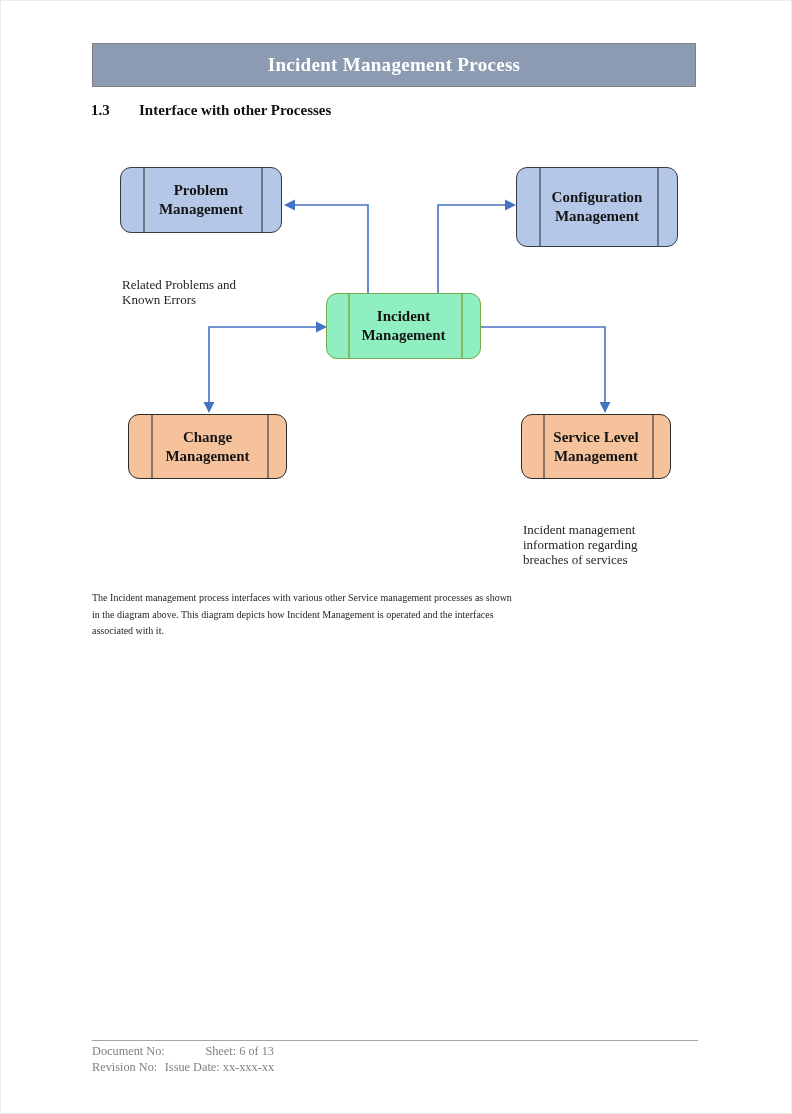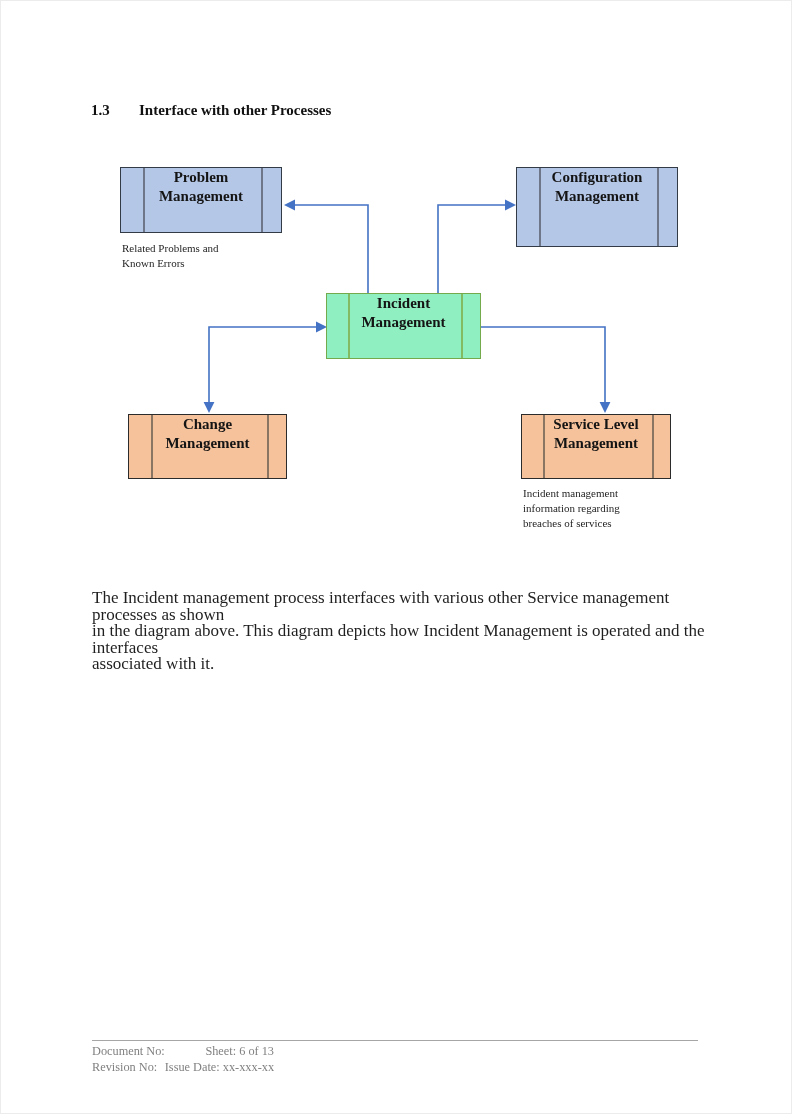--- a/index.html
+++ b/index.html
@@ -20,57 +20,60 @@
   
   .section-heading{
     position:absolute;left:91px;top:102px;font-size:15px;font-weight:bold;color:#111;
   }
   .section-heading .sec-num{display:inline-block;width:48px;}
   
   .diagram{position:absolute;left:0;top:0;width:792px;height:1114px;}
   .connectors{position:absolute;left:0;top:0;pointer-events:none;}
   .node{
     position:absolute;box-sizing:border-box;
-    display:flex;align-items:flex-start;justify-content:center;text-align:center;
+    display:flex;align-items:center;justify-content:center;text-align:center;border-radius:11px;
   }
   .node .node-label{
     font-size:15px;font-weight:bold;line-height:19px;white-space:pre-line;color:#141414;
     position:relative;z-index:2;
   }
   .node .stripe{position:absolute;top:0;bottom:0;width:2px;z-index:1;}
   .node .stripe.l{left:14%;}
   .node .stripe.r{right:11%;}
   .node.blue{background:#b4c7e7;border:1.6px solid #333b47;}
   .node.blue .stripe{background:#6e7789;}
   .node.green{background:#90efc1;border:1.6px solid #74a94c;}
   .node.green .stripe{background:#83bb63;}
   .node.peach{background:#f5c29c;border:1.6px solid #2b2b2b;}
   .node.peach .stripe{background:#8a7563;}
   .note{
-    position:absolute;font-size:11px;line-height:15px;white-space:pre;color:#1f1f1f;
+    position:absolute;font-size:13px;line-height:15px;white-space:pre;color:#1f1f1f;margin-top:36px;
   }
   
   .body-par{
     position:absolute;left:92px;top:590px;width:625px;margin:0;
-    font-size:17px;line-height:16.5px;white-space:pre-line;color:#1f1f1f;
+    font-size:10px;line-height:16.5px;white-space:pre-line;color:#1f1f1f;
   }
   
   .footer{
     position:absolute;left:92px;top:1040px;width:606px;
     border-top:1px solid #a6a6a6;padding-top:2px;
     display:flex;justify-content:flex-start;
     font-size:12.3px;line-height:16px;color:#808080;
   }
   .footer .right{text-align:right;}
 </style>
 </head>
 <body>
 
 <div class="page">
 
+  <header class="banner">
+    <span>Incident Management Process</span>
+  </header>
 
   <div class="section-heading">
     <span class="sec-num">1.3</span><span class="sec-title">Interface with other Processes</span>
   </div>
 
   <div class="diagram">
 
     <svg class="connectors" width="792" height="1114" viewBox="0 0 792 1114">
       <g stroke="#4472c4" stroke-width="1.6" fill="none">
         <polyline points="368,293 368,205 294,205"></polyline>

